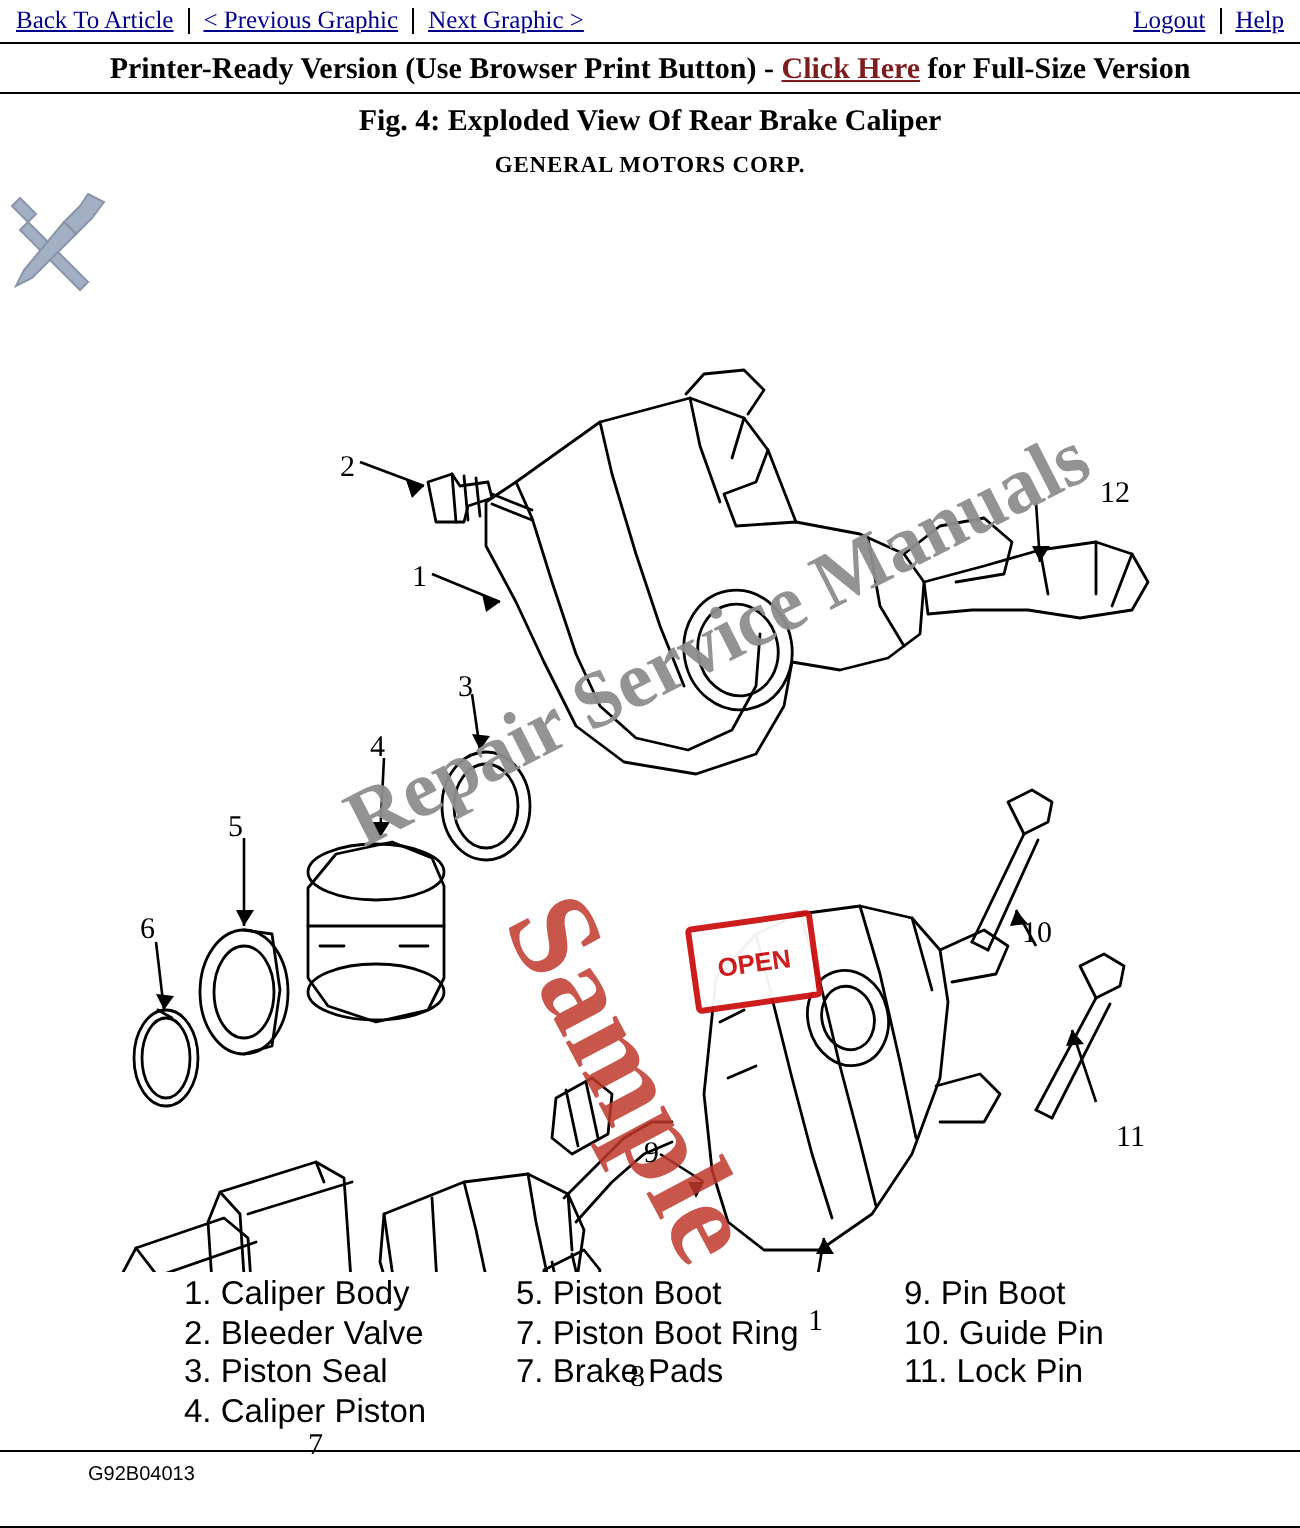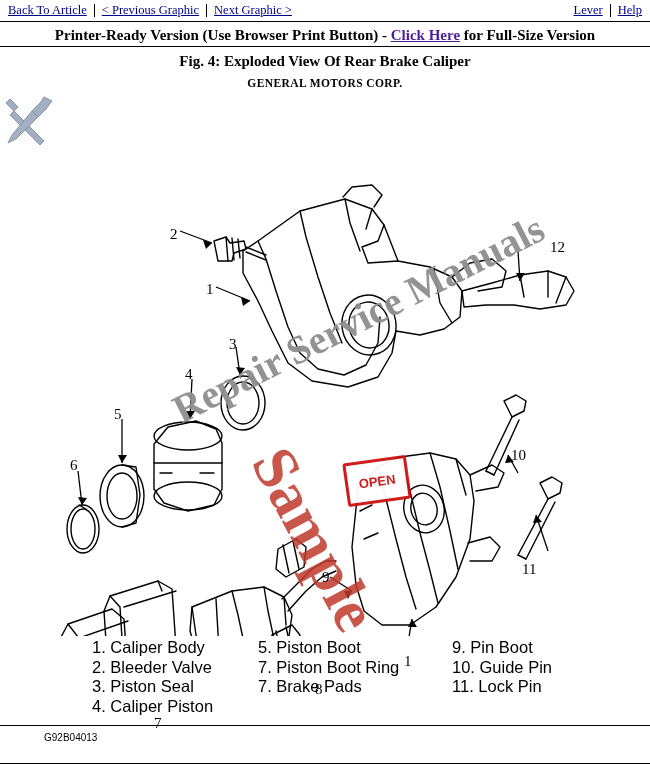--- a/index.html
+++ b/index.html
@@ -53,21 +53,21 @@
   
   .printer-line {
     text-align: center;
     font-size: 15px;
     font-weight: bold;
     padding: 5px 0 2px 0;
     border-bottom: 1px solid #000;
     font-family: "Liberation Serif", serif;
   }
   .printer-line .click-here {
-    color: #4c1d95;
+    color: #7f1d1d;
     text-decoration: underline;
     cursor: pointer;
   }
 
   
   .fig-caption {
     text-align: center;
     font-size: 15px;
     font-weight: bold;
     padding-top: 6px;
@@ -208,21 +208,21 @@
 
 <div class="navbar">
   <div class="nav-left">
     <span class="nav-link">Back To Article</span>
     <span class="nav-sep-bar"></span>
     <span class="nav-link">&lt; Previous Graphic</span>
     <span class="nav-sep-bar"></span>
     <span class="nav-link">Next Graphic &gt;</span>
   </div>
   <div class="nav-right">
-    <span class="nav-link">Lever</span>
+    <span class="nav-link">Logout</span>
     <span class="nav-sep-bar"></span>
     <span class="nav-link">Help</span>
   </div>
 </div>
 
 <div class="printer-line">
   <span>Printer-Ready Version (Use Browser Print Button) - </span><span class="click-here">Click Here</span><span> for Full-Size Version</span>
 </div>
 
 <div class="fig-caption">Fig. 4: Exploded View Of Rear Brake Caliper</div>
@@ -391,22 +391,22 @@
 
   <div class="callout" style="left:206px; top:190px;">1</div>
   <div class="callout" style="left:170px; top:135px;">2</div>
   <div class="callout" style="left:229px; top:245px;">3</div>
   <div class="callout" style="left:185px; top:275px;">4</div>
   <div class="callout" style="left:114px; top:315px;">5</div>
   <div class="callout" style="left:70px; top:366px;">6</div>
   <div class="callout" style="left:154px; top:624px;">7</div>
   <div class="callout" style="left:315px; top:590px;">8</div>
   <div class="callout" style="left:322px; top:478px;">9</div>
-  <div class="callout" style="left:511px; top:356px;">10</div>
-  <div class="callout" style="left:522px; top:470px;">11</div>
+  <div class="callout" style="left:511px; top:368px;">10</div>
+  <div class="callout" style="left:558px; top:470px;">11</div>
   <div class="callout" style="left:534px; top:148px;margin-left:16px;">12</div>
   <div class="callout" style="left:404px; top:562px;">1</div>
 </div>
 
 <div class="legend">
   <div class="legend-cols">
     <div class="legend-col c1">
       <div class="legend-item">1. Caliper Body</div>
       <div class="legend-item">2. Bleeder Valve</div>
       <div class="legend-item">3. Piston Seal</div>

